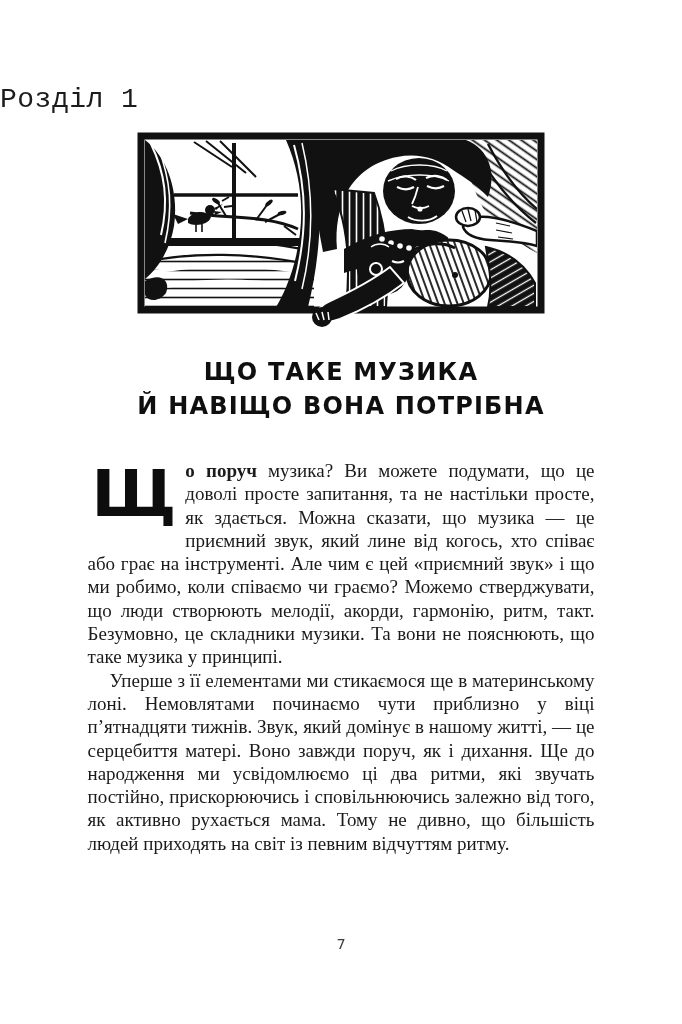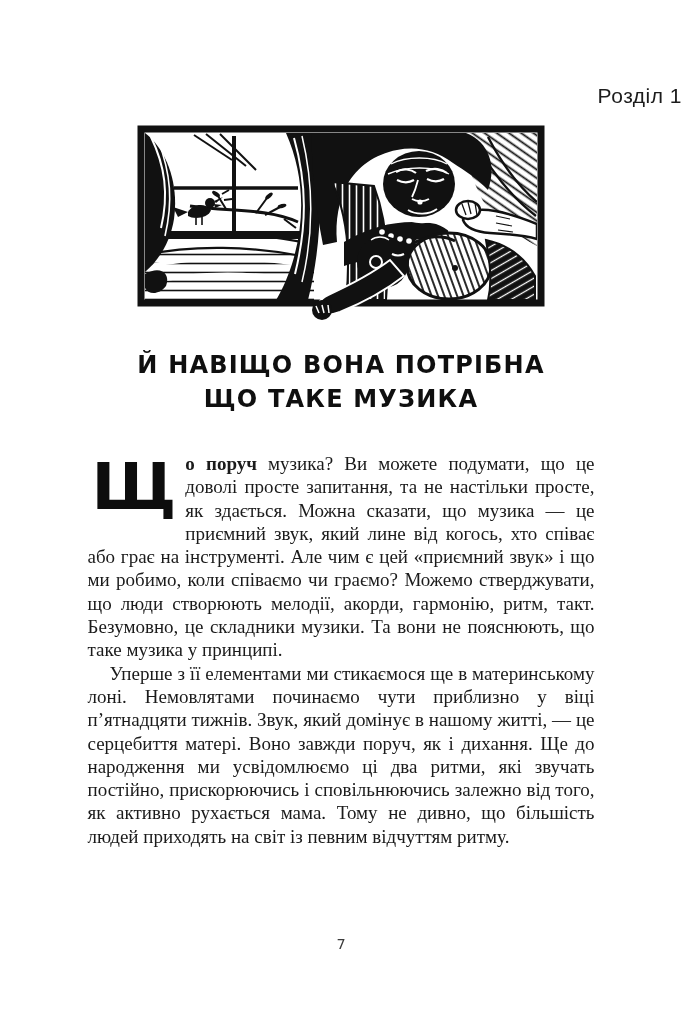--- a/index.html
+++ b/index.html
@@ -5,23 +5,23 @@
   html, body { margin: 0; padding: 0; background: #ffffff; }
   .page {
     width: 682px; height: 1024px;
     position: relative;
     background: #fff;
     overflow: hidden;
     font-family: "Liberation Serif", serif;
   }
   .chapter-label {
     padding-top: 84px;
-    text-align: right;
-    font-family: Liberation Sans, sans-serif;
-    font-size: 21px;
+    text-align: left;
+    font-family: Liberation Mono, monospace;
+    font-size: 28px;
     letter-spacing: .5px;
     color: #1c1c1c;
   }
   .art { width: 410px; margin: 16px auto 0; }
   .art svg { display: block; }
   .chapter-title {
     margin-top: 22px;
     text-align: center;
     font-family: "DejaVu Sans", sans-serif;
     font-weight: 700;
@@ -194,22 +194,22 @@
 
       <g>
         <path d="M268,152 C250,166 226,179 204,188 C196,191 188,192 183,188 C179,182 184,175 192,171 C214,161 238,148 254,136 Z" fill="#111" stroke="#fff" stroke-width="2"></path>
         <circle cx="186" cy="186" r="10" fill="#111"></circle>
         <path d="M180,182 l3,7 M186,181 l2,8 M192,181 l1,8" stroke="#fff" stroke-width="1.5" fill="none"></path>
       </g>
     </svg>
   </div>
 
   <div class="chapter-title">
+    <div>ЩО ТАКЕ МУЗИКА</div>
     <div>Й НАВІЩО ВОНА ПОТРІБНА</div>
-    <div>ЩО ТАКЕ МУЗИКА</div>
   </div>
 
   <div class="body-text">
     <p class="first-para">
       <span class="dropcap">Щ</span>
       <span class="lead-bold">о поруч</span>
       <span> музика? Ви можете подумати, що це доволі просте запитання, та не настільки просте, як здається. Можна сказати, що музика — це приємний звук, який лине від когось, хто співає або грає на інструменті. Але чим є цей «приємний звук» і що ми робимо, коли співаємо чи граємо? Можемо стверджувати, що люди створюють мелодії, акорди, гармонію, ритм, такт. Безумовно, це складники музики. Та вони не пояснюють, що таке музика у принципі.</span>
     </p>
     <div>
         <p class="para">Уперше з її елементами ми стикаємося ще в материнському лоні. Немовлятами починаємо чути приблизно у віці п’ятнадцяти тижнів. Звук, який домінує в нашому житті, — це серцебиття матері. Воно завжди поруч, як і дихання. Ще до народження ми усвідомлюємо ці два ритми, які звучать постійно, прискорюючись і сповільнюючись залежно від того, як активно рухається мама. Тому не дивно, що більшість людей приходять на світ із певним відчуттям ритму.</p>

